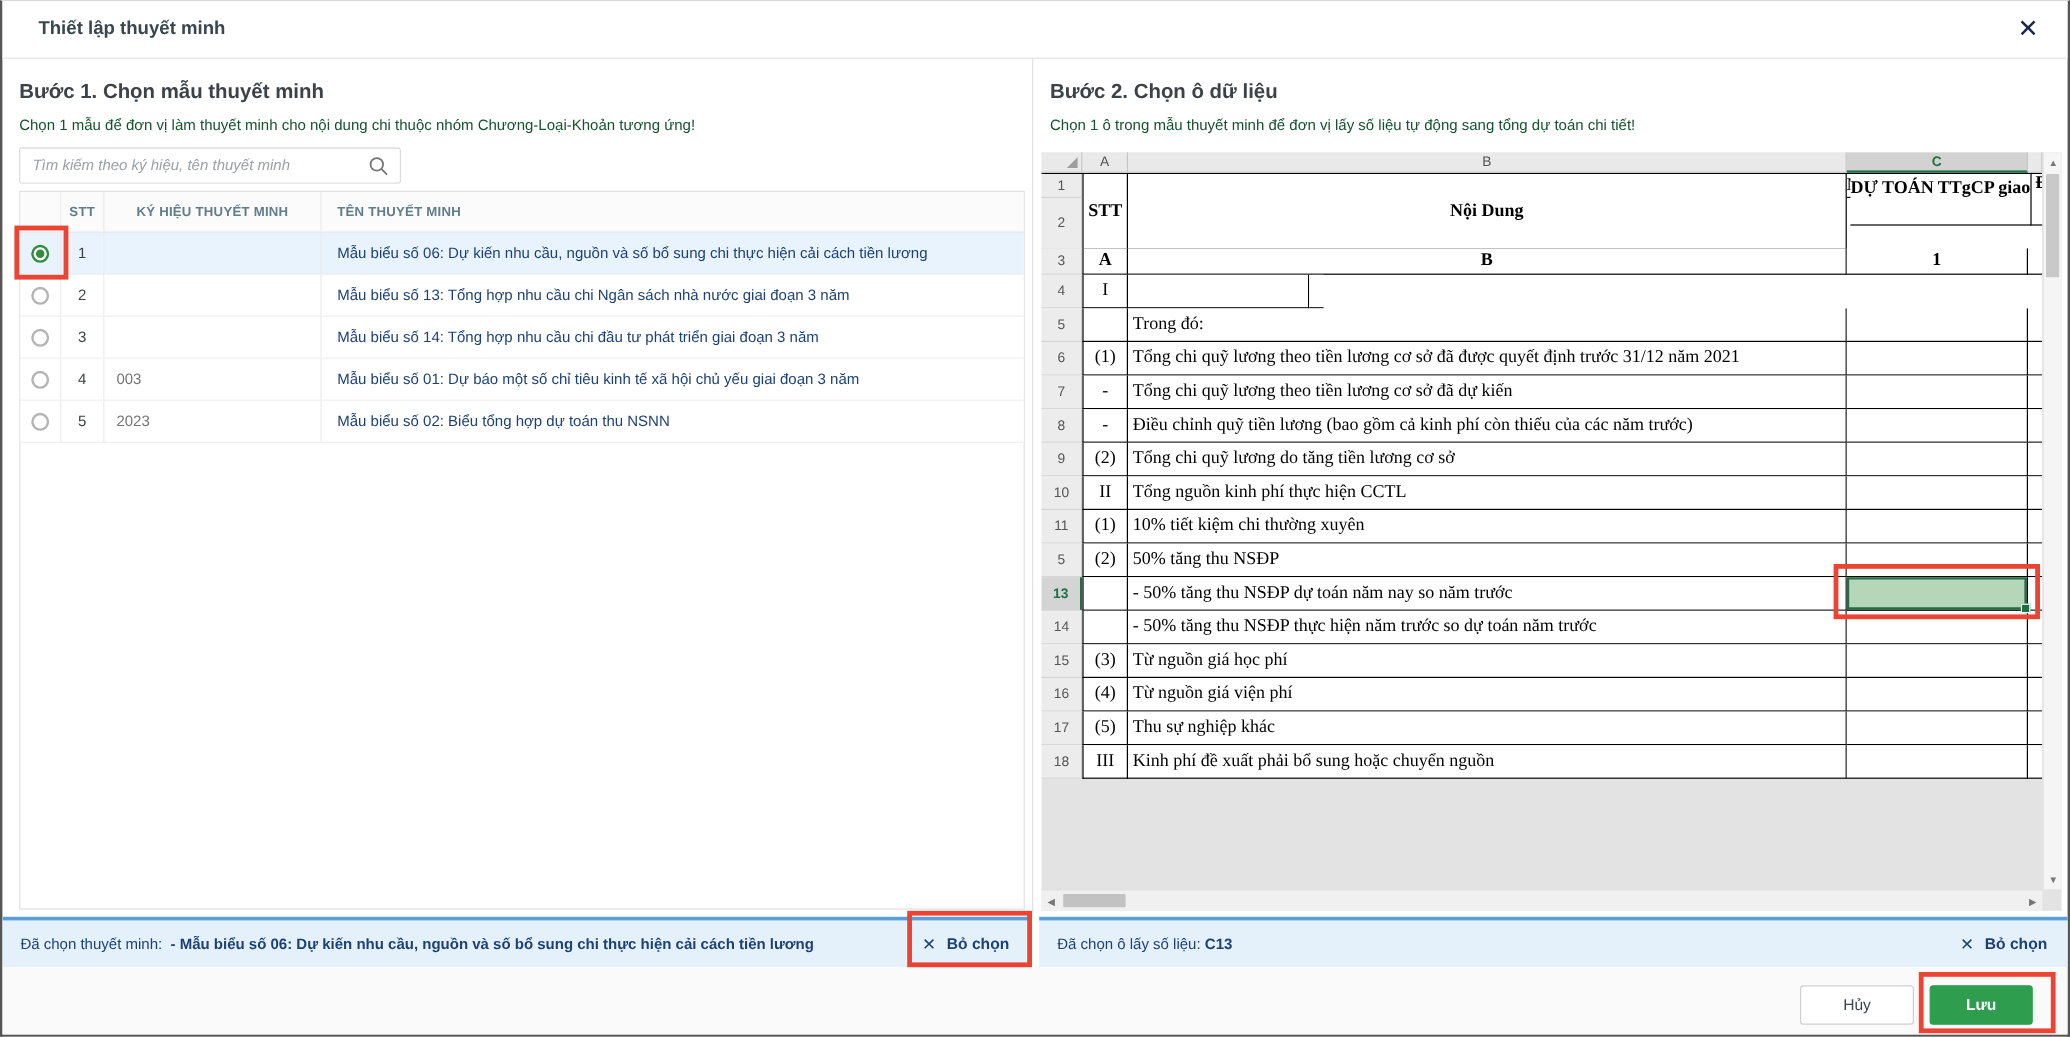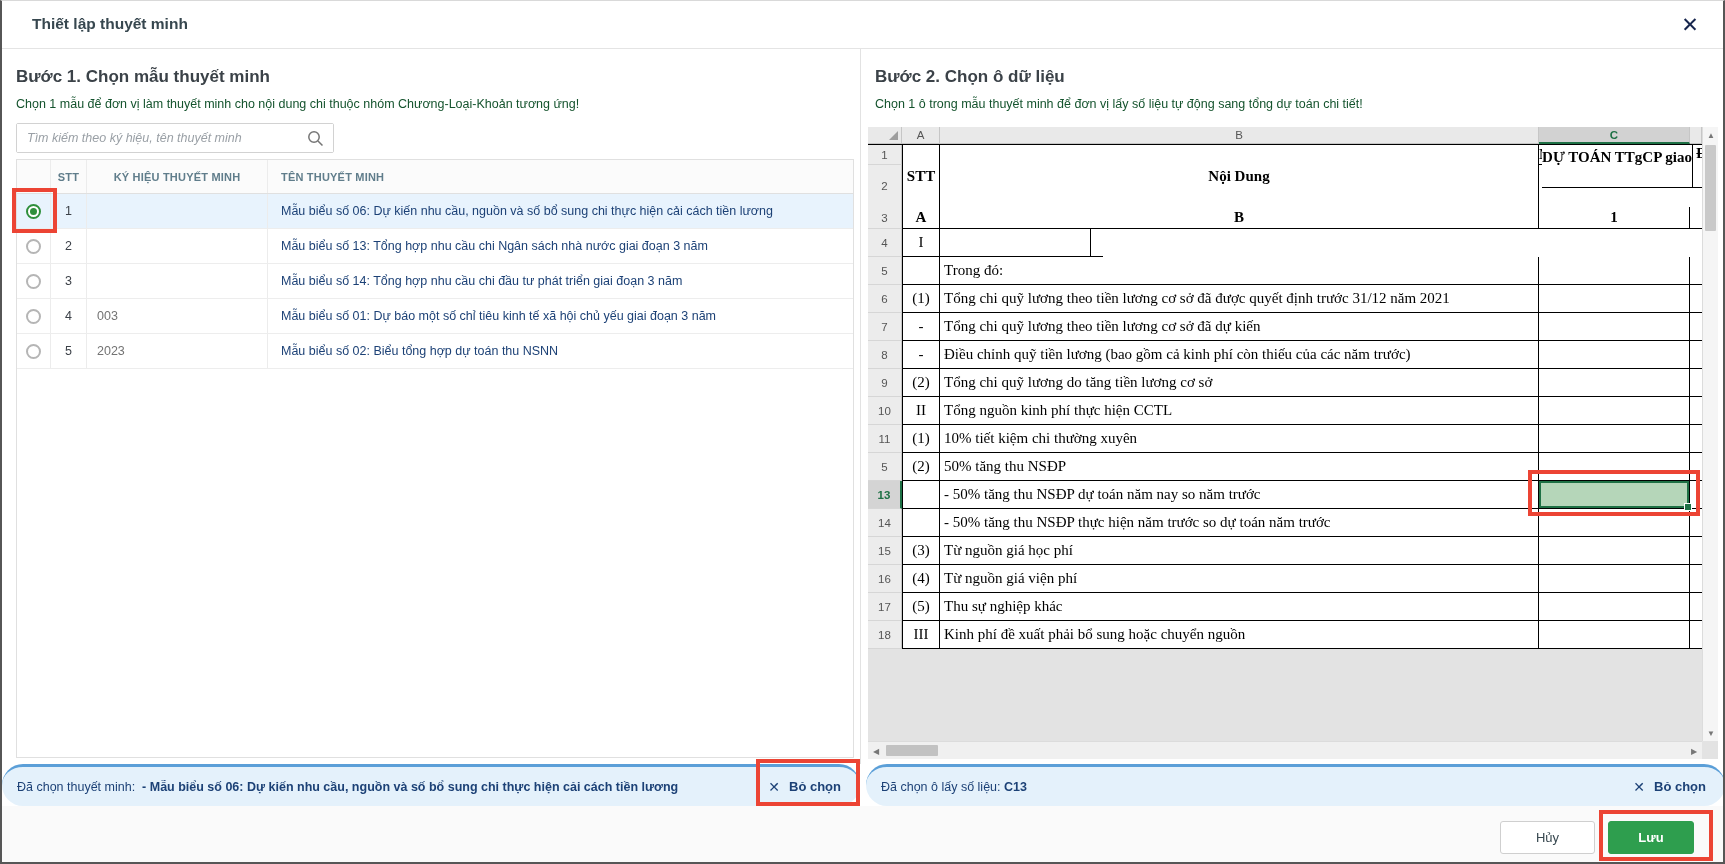--- a/index.html
+++ b/index.html
@@ -36,21 +36,21 @@
   .s1-row { display:flex; height:35px; border-bottom:1px solid #ededed; font-size:12.5px; background:#fff; cursor:pointer; }
   .s1-row.sel { background:#e8f3fd; }
   .s1-row .c-stt { color:#3c4148; }
   .s1-row .c-code { justify-content:flex-start !important; padding-left:10px; color:#737373; }
   .s1-row .c-name { color:#1c4176; white-space:nowrap; overflow:hidden; }
   .radio { width:15px; height:15px; border-radius:50%; border:2px solid #b5b5b5; background:#fff; position:relative; }
   .radio.on { border-color:#2f8f3c; }
   .radio.on::after { content:""; position:absolute; inset:2px; border-radius:50%; background:#2f8f3c; }
 
   
-  .statusbar { position:absolute; top:763px; height:42px; background:#e4f1fb; border-top:3px solid #5b9fd8; display:flex; align-items:center; padding:0 15px; font-size:12.5px; color:#1c4176;border-radius:21px; }
+  .statusbar { position:absolute; top:763px; height:42px; background:#e4f1fb; border-top:3px solid #5b9fd8; display:flex; align-items:center; padding:0 15px; font-size:12.5px; color:#1c4176; }
   #sb-left { left:0; width:858px; }
   #sb-right { left:864px; width:859px; }
   .sb-text { flex:1; white-space:nowrap; overflow:hidden; }
   .sb-value { font-weight:700; }
   .deselect { display:flex; align-items:center; gap:9px; font-size:13px; font-weight:700; color:#1c4176; cursor:pointer; flex:none; padding:0 4px; }
   .deselect .x { font-size:14px; font-weight:400; }
 
   
   .footer { position:absolute; left:0; top:805px; width:100%; height:57px; background:#fafafa; }
   .btn { position:absolute; top:15px; height:33px; border-radius:3px; font-size:13px; font-family:"Liberation Sans",sans-serif; cursor:pointer; }

